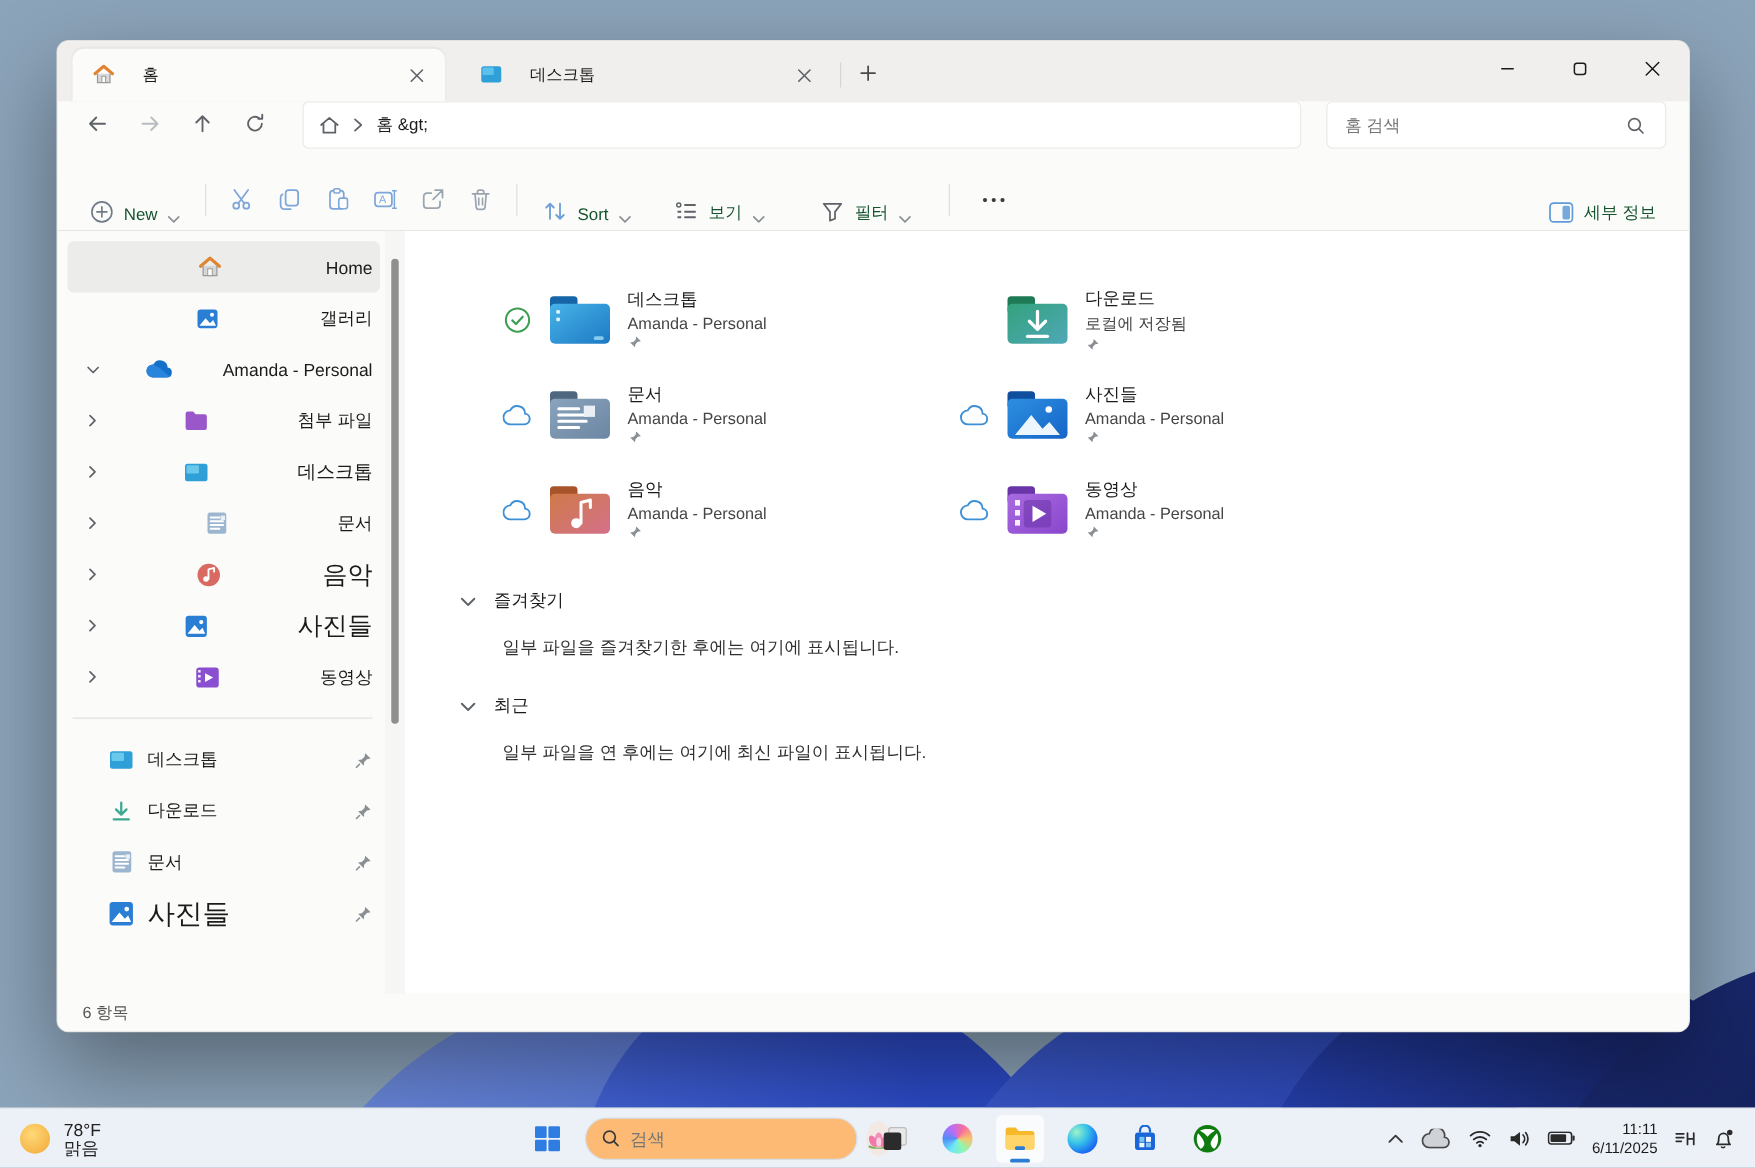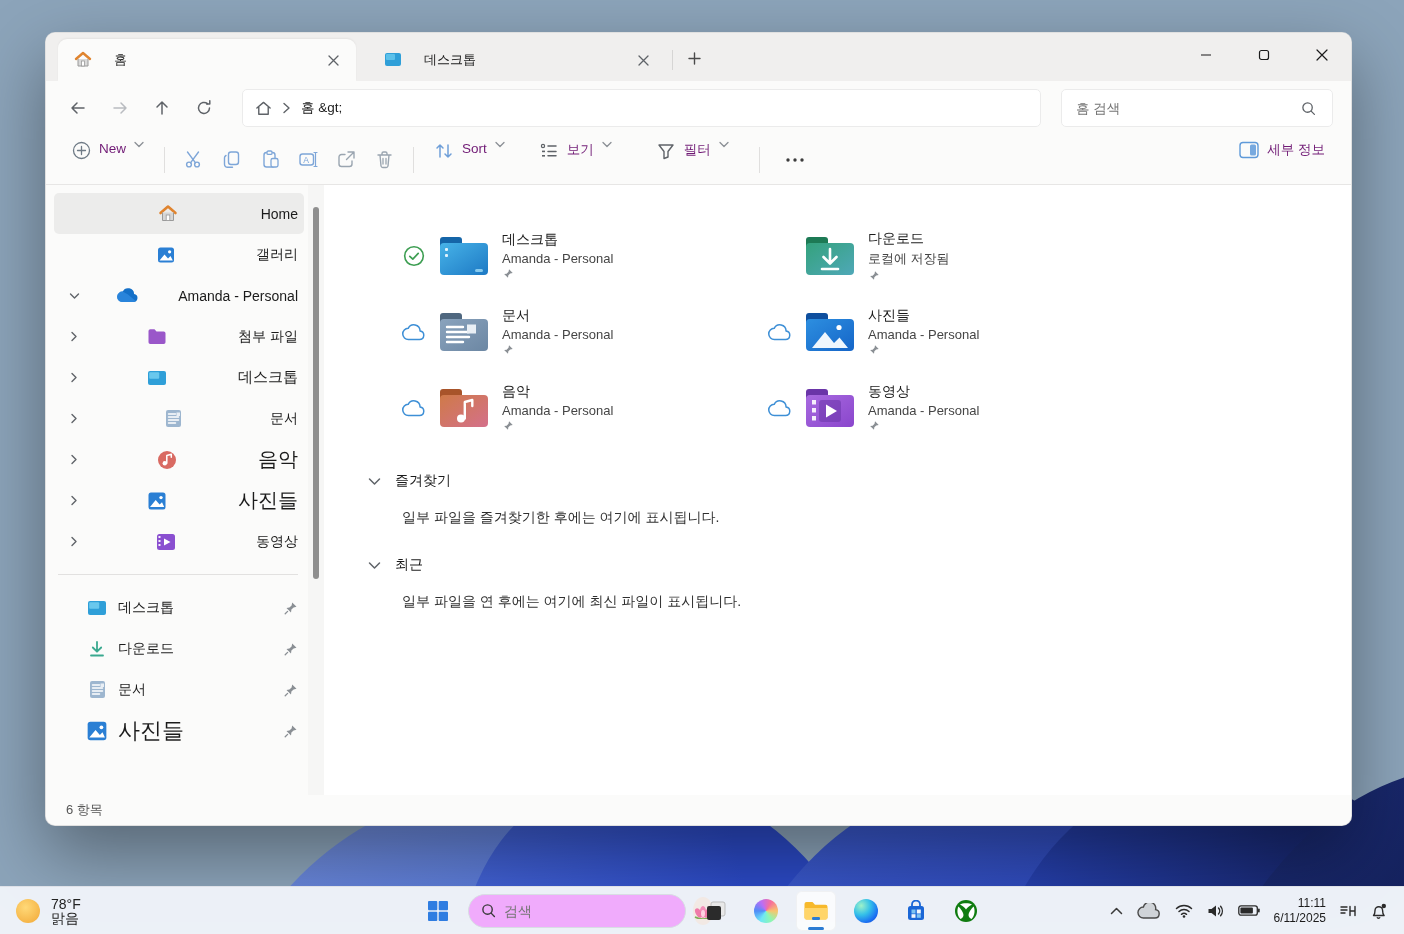--- a/index.html
+++ b/index.html
@@ -33,31 +33,31 @@
          font-size:13px; cursor:default; }
   .tab.active { background:#fbfbfa; border-radius:9px 9px 0 0; box-shadow:0 -1px 2px rgba(0,0,0,.05); margin-left:12px; }
   .tab.inactive { margin-left:12px; }
   .tab-label { flex:1; white-space:nowrap; overflow:hidden; }
   .tab-close { width:26px; height:26px; border-radius:5px; display:flex; align-items:center; justify-content:center; color:#5f6368; }
   .tabsep { width:1px; height:20px; background:#d6d5d4; margin:0 6px 11px 6px; }
   .newtab { width:30px; height:30px; margin-bottom:8px; display:flex; align-items:center; justify-content:center; color:#4a4a4a; border-radius:6px; }
   .wincontrols { position:absolute; right:0; top:0; height:44px; display:flex; }
   .wbtn { width:58px; height:100%; display:flex; align-items:center; justify-content:center; color:#1b1b1b; }
   
-  .navrow { height:54px; background:#fbfbfa; display:flex; align-items:center; padding:0 18px 0 14px; gap:6px; flex:none; }
+  .navrow { height:54px; background:#fbfbfa; display:flex; align-items:flex-start; padding:0 18px 0 14px; gap:6px; flex:none; }
   .navbtn { width:36px; height:36px; display:flex; align-items:center; justify-content:center; border-radius:6px; color:#5f6368; flex:none; }
   .navbtn.dim { color:#b9bcc0; }
   .addressbar { flex:1; height:38px; background:#ffffff; border:1px solid #ebebeb; border-radius:5px;
                 margin-left:14px; display:flex; align-items:center; padding:0 12px; gap:10px; font-size:13.5px; }
   .searchbar { width:272px; height:38px; background:#ffffff; border:1px solid #ebebeb; border-radius:5px;
                margin-left:14px; display:flex; align-items:center; padding:0 10px 0 14px; }
   .searchbar input { border:none; outline:none; flex:1; font:13.5px "Liberation Sans","DejaVu Sans",sans-serif; color:#8b5cf6; background:transparent; }
   
   .toolbar { height:50px; background:#fbfbfa; border-bottom:1px solid #e7e6e5; display:flex; align-items:center; padding:0 16px; flex:none; }
-  .tbtn { display:flex; align-items:flex-start; gap:8px; padding:0 10px; height:38px; border-radius:6px; font-size:13.5px; color:#701a75; flex:none; }
+  .tbtn { display:flex; align-items:flex-end; gap:8px; padding:0 10px; height:38px; border-radius:6px; font-size:13.5px; color:#14532d; flex:none; }
   .tico { display:flex; align-items:center; justify-content:center; width:38px; height:38px; border-radius:6px; flex:none; }
   .tsep { width:1px; height:26px; background:#e0dfde; margin:0 10px; flex:none; }
   .chev { color:#8a8f94; }
   .toolbar-right { margin-left:auto; display:flex; }
   
   .wbody { flex:1; display:flex; min-height:0; background:#fbfbfa; }
   .sidebar { width:262px; flex:none; padding:8px 4px 0 8px; overflow:hidden; }
   .sbrow { height:41px; display:flex; align-items:center; border-radius:5px; padding:0 6px 0 8px; font-size:14px;justify-content:space-between; }
   .sbrow.selected { background:#ececeb; }
   .expander { width:24px; display:flex; align-items:center; justify-content:center; color:#5f6368; flex:none; }
@@ -86,21 +86,21 @@
   
   .taskbar { position:absolute; left:0; right:0; bottom:0; height:48px;
              background:rgba(240,244,250,.96); border-top:1px solid rgba(0,0,0,.06);
              display:flex; align-items:center; }
   .weather { display:flex; align-items:center; gap:9px; padding:0 14px; height:100%; }
   .weather-txt { font-size:14px; line-height:14px; color:#222; }
   .tb-center { position:absolute; left:50%; transform:translateX(-50%); display:flex; align-items:center; gap:10px; height:100%; }
   .tb-btn { width:40px; height:40px; border-radius:6px; display:flex; align-items:center; justify-content:center; position:relative; }
   .tb-btn.active { background:rgba(255,255,255,.75); box-shadow:0 0 0 1px rgba(0,0,0,.04) inset; }
   .tb-indicator { position:absolute; bottom:1px; left:50%; transform:translateX(-50%); width:16px; height:3px; border-radius:2px; background:#2b7cd3; }
-  .tb-search { width:218px; height:34px; border-radius:17px; background:#f0abfc; border:1px solid #d8dde4;
+  .tb-search { width:218px; height:34px; border-radius:17px; background:#fdba74; border:1px solid #d8dde4;
                display:flex; align-items:center; padding:0 5px 0 12px; gap:8px; }
   .tb-search input { border:none; outline:none; background:transparent; flex:1; font:14px "Liberation Sans","DejaVu Sans",sans-serif; color:#1b1b1b; }
   .lotus-bubble { width:28px; height:28px; border-radius:50%; background:#f2e9e4; display:flex; align-items:center; justify-content:center; }
   .tray { margin-left:auto; display:flex; align-items:center; gap:14px; padding-right:17px; height:100%; }
   .tray-ic { display:flex; align-items:center; color:#3a3a3a; }
   .clock { text-align:right; font-size:12px; line-height:15px; color:#1b1b1b; }
   svg { display:block; }
 </style>
 </head>
 <body>

